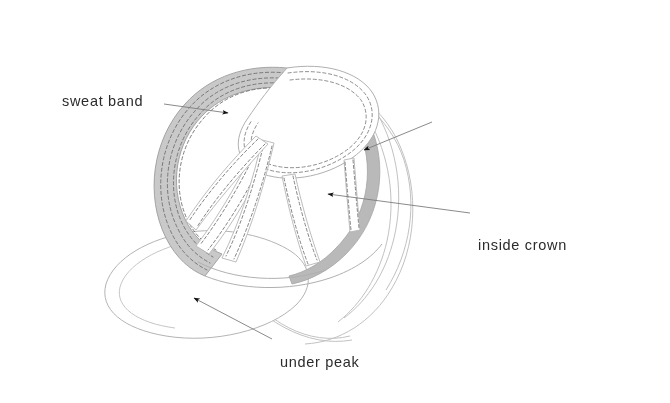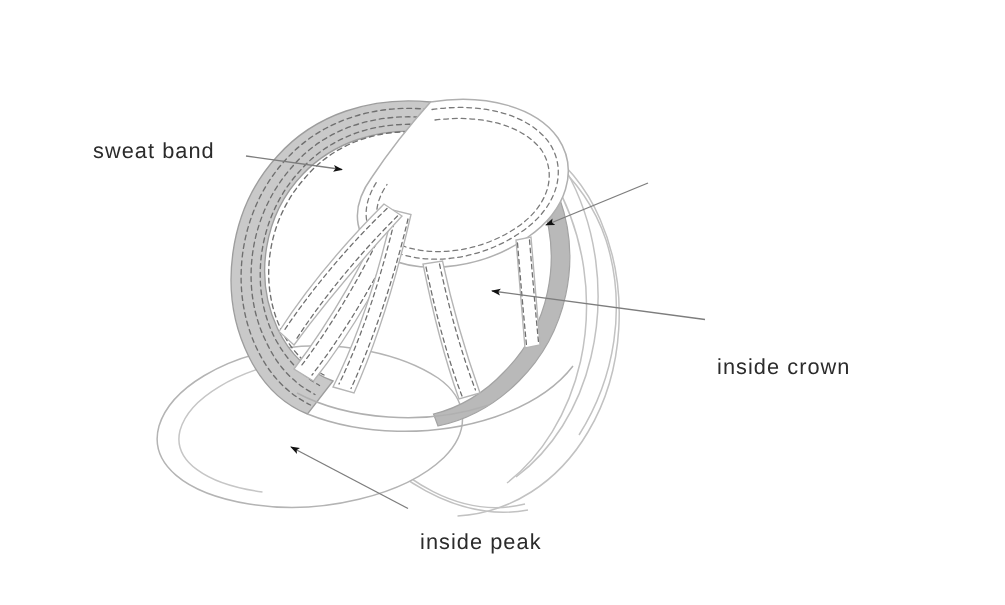--- a/index.html
+++ b/index.html
@@ -175,15 +175,15 @@
       <line x1="272" y1="339" x2="194" y2="298" marker-end="url(#arrowFilled)"></line>
     </g>
 
   </svg>
 
   <div class="label" id="label-sweat-band">sweat band</div>
 
 
   <div class="label" id="label-inside-crown">inside crown</div>
 
-  <div class="label" id="label-under-peak">inside peak</div>
+  <div class="label" id="label-under-peak">under peak</div>
 
 </div>
 
 </body></html>

